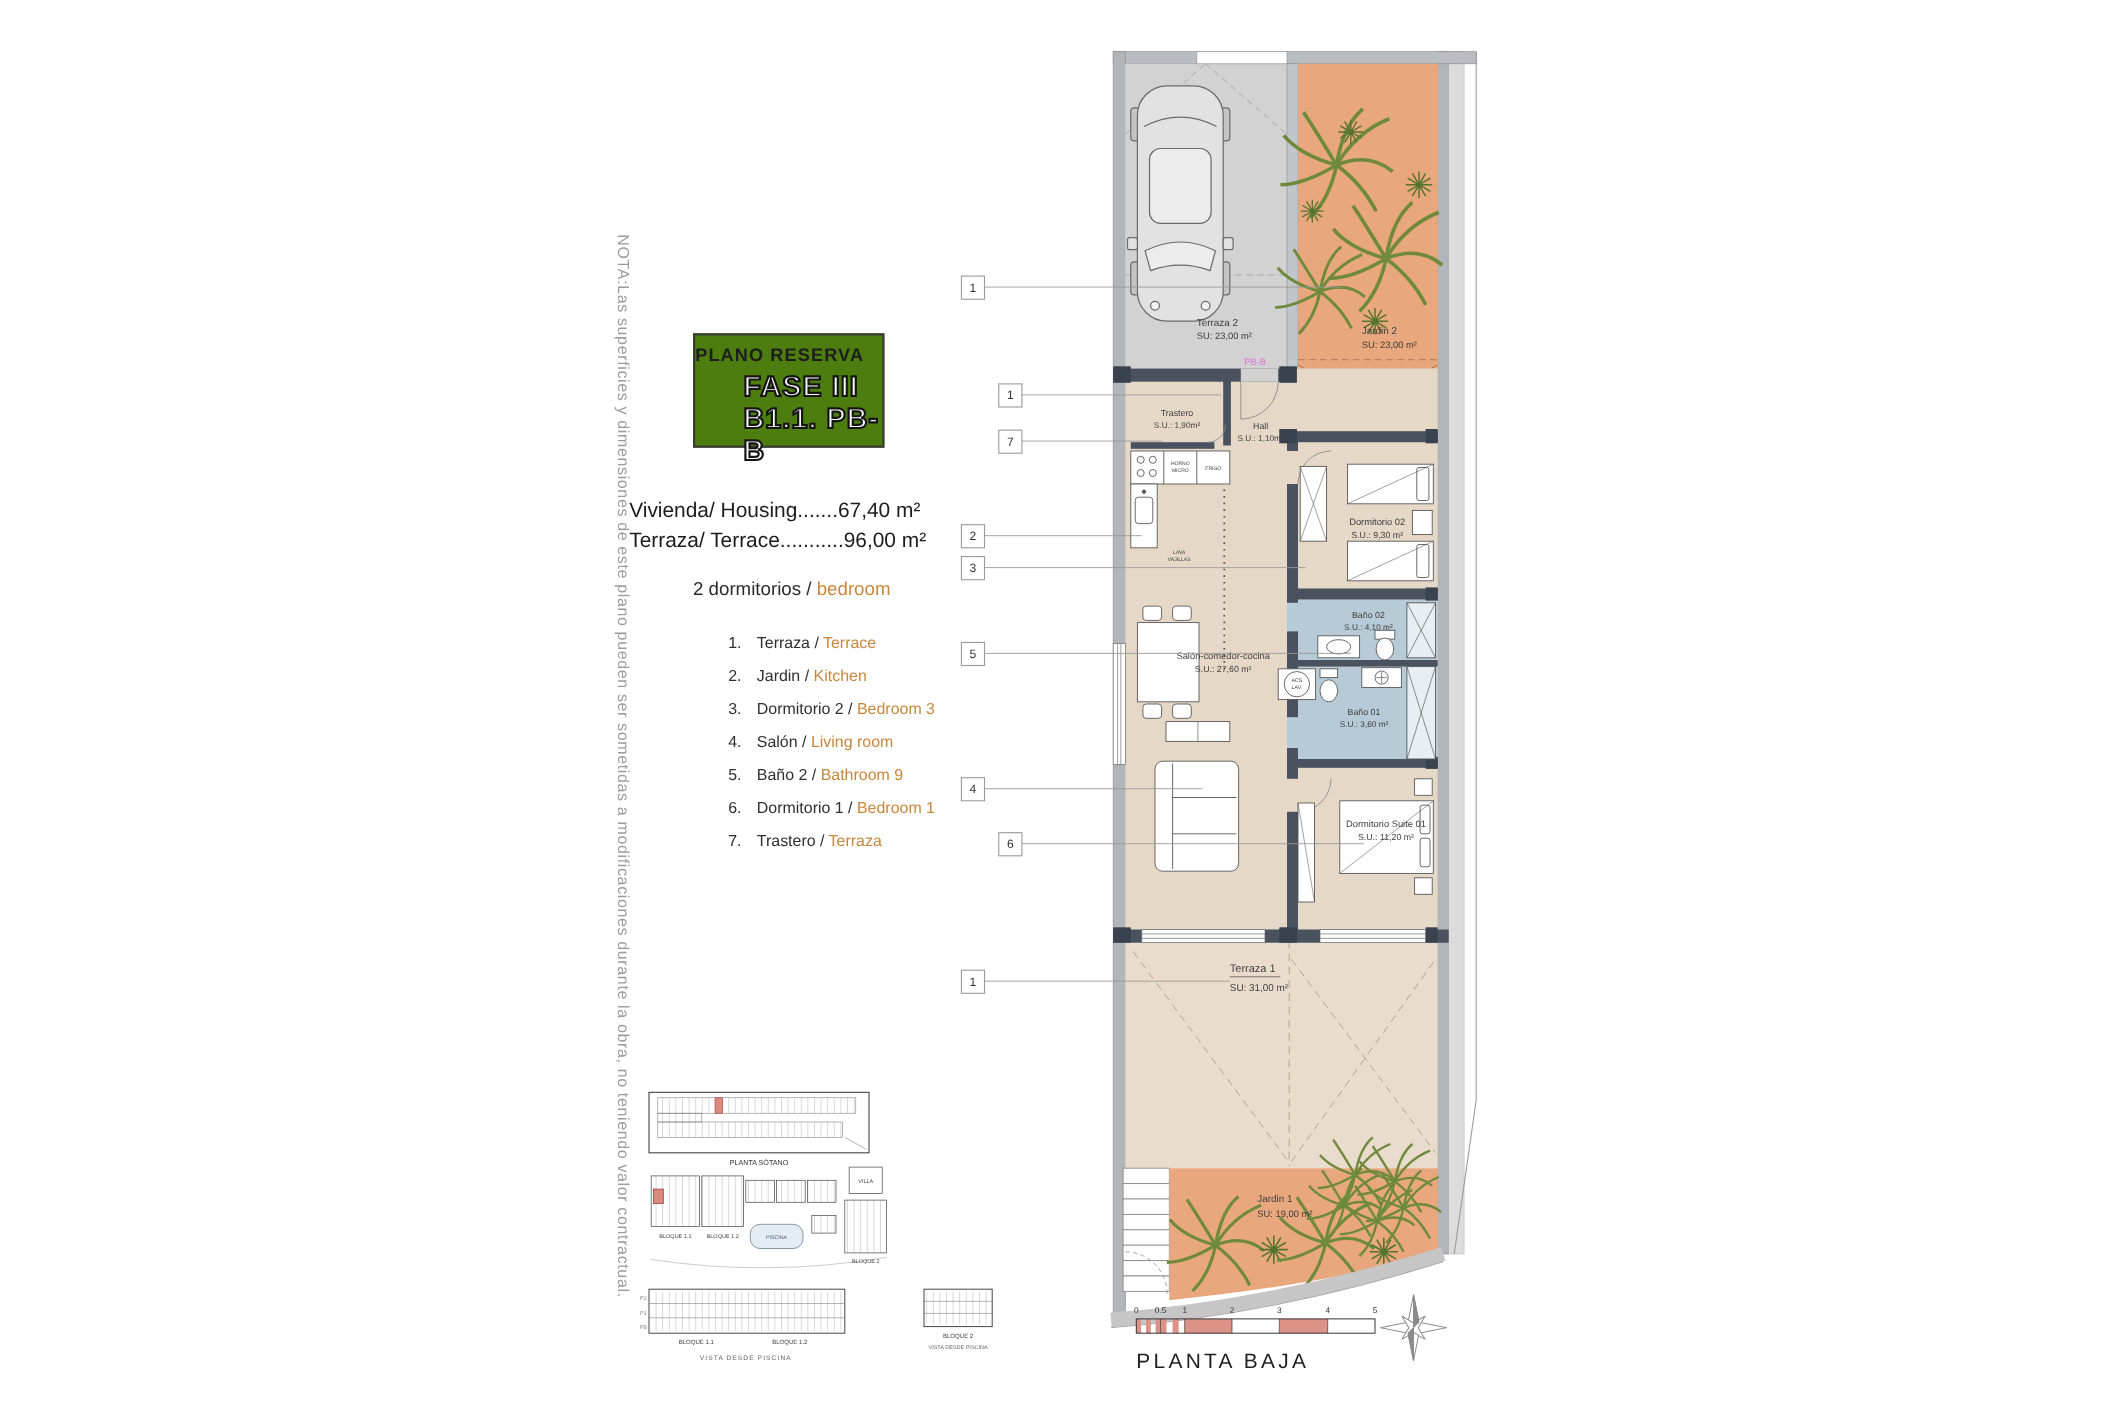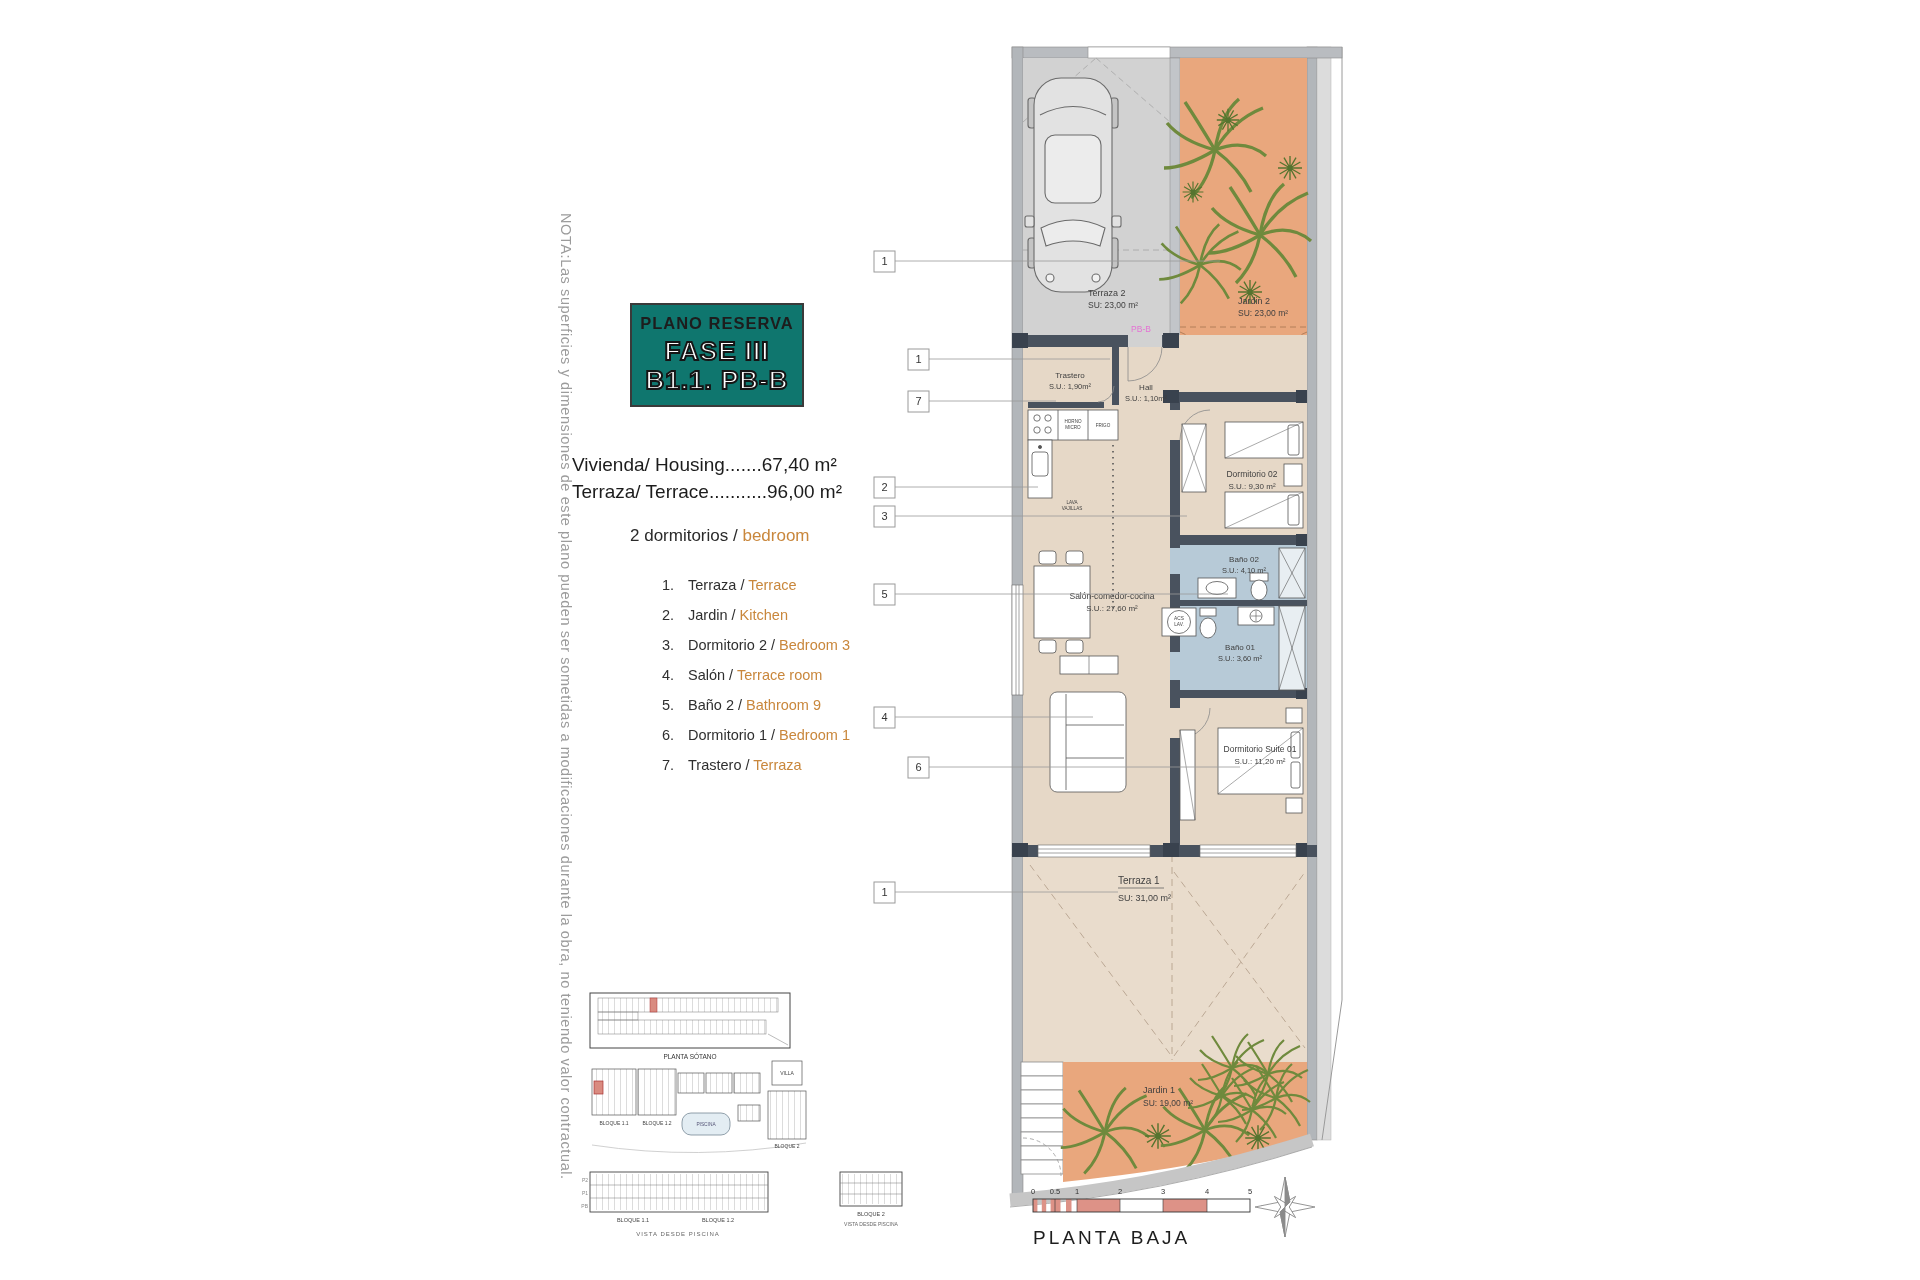--- a/index.html
+++ b/index.html
@@ -2,23 +2,23 @@
 <html><head>
 <meta charset="utf-8">
 <style>
   html,body{margin:0;padding:0;}
   body{width:1920px;height:1280px;background:#fff;font-family:"Liberation Sans",sans-serif;position:relative;overflow:hidden;}
   .abs{position:absolute;}
   
   .note-vert{left:574px;top:213px;width:900px;height:18px;transform:rotate(90deg);transform-origin:0 0;
     font-size:14.5px;letter-spacing:.6px;color:#9c9c9c;white-space:nowrap;}
   
-  .title-block{left:630px;top:303px;width:170px;height:100px;border:2px solid #3a3a3a;text-align:center;background:#0f766e;}
+  .title-block{left:630px;top:303px;width:170px;height:100px;border:2px solid #3a3a3a;background:#4d7c0f;}
   .tb1{margin-top:9px;font-size:16.5px;letter-spacing:1px;color:#1d1d1d;font-weight:600;}
-  .outline{font-weight:800;font-size:26px;line-height:1.12;color:#fff;-webkit-text-stroke:2px #151515;letter-spacing:1px;}
+  .outline{font-weight:800;font-size:26px;line-height:1.12;color:#fff;-webkit-text-stroke:2px #151515;letter-spacing:1px;padding-left:44px;}
   @supports not (-webkit-text-stroke: 1px #000){.outline{color:#151515;}}
   .tb2{margin-top:4px;}
   
   .areas{left:572px;top:451px;font-size:19px;color:#1c1c1c;line-height:27px;white-space:nowrap;}
   .bedline{left:630px;top:526px;font-size:17px;color:#2a2a2a;white-space:nowrap;}
   .accent{color:#c9873c;}
   
   .legend{left:632px;top:570px;font-size:14.5px;color:#2f2f2f;margin-left:30px;}
   .legend .row{height:30px;line-height:30px;white-space:nowrap;}
   .legend .num{display:inline-block;width:26px;}
@@ -38,21 +38,21 @@
 <div class="abs areas">
   <div>Vivienda/ Housing.......67,40 m²</div>
   <div>Terraza/ Terrace...........96,00 m²</div>
 </div>
 <div class="abs bedline"><span>2 dormitorios / </span><span class="accent">bedroom</span></div>
 
 <div class="abs legend">
   <div class="row"><span class="num">1.</span><span>Terraza / </span><span class="accent">Terrace</span></div>
   <div class="row"><span class="num">2.</span><span>Jardin / </span><span class="accent">Kitchen</span></div>
   <div class="row"><span class="num">3.</span><span>Dormitorio 2 / </span><span class="accent">Bedroom 3</span></div>
-  <div class="row"><span class="num">4.</span><span>Salón / </span><span class="accent">Terrace room</span></div>
+  <div class="row"><span class="num">4.</span><span>Salón / </span><span class="accent">Living room</span></div>
   <div class="row"><span class="num">5.</span><span>Baño 2 / </span><span class="accent">Bathroom 9</span></div>
   <div class="row"><span class="num">6.</span><span>Dormitorio 1 / </span><span class="accent">Bedroom 1</span></div>
   <div class="row"><span class="num">7.</span><span>Trastero / </span><span class="accent">Terraza</span></div>
 </div>
 
 <svg class="abs" style="left:860px;top:40px;" width="500" height="1230" viewBox="0 0 500 1230">
   <defs>
     <g id="palm" stroke="#6f8a3d" fill="none" stroke-width="1.1">
       <path d="M0,0 Q6,-10 16,-14"></path>
         <path d="M0,0 Q10,-4 17,2"></path>

